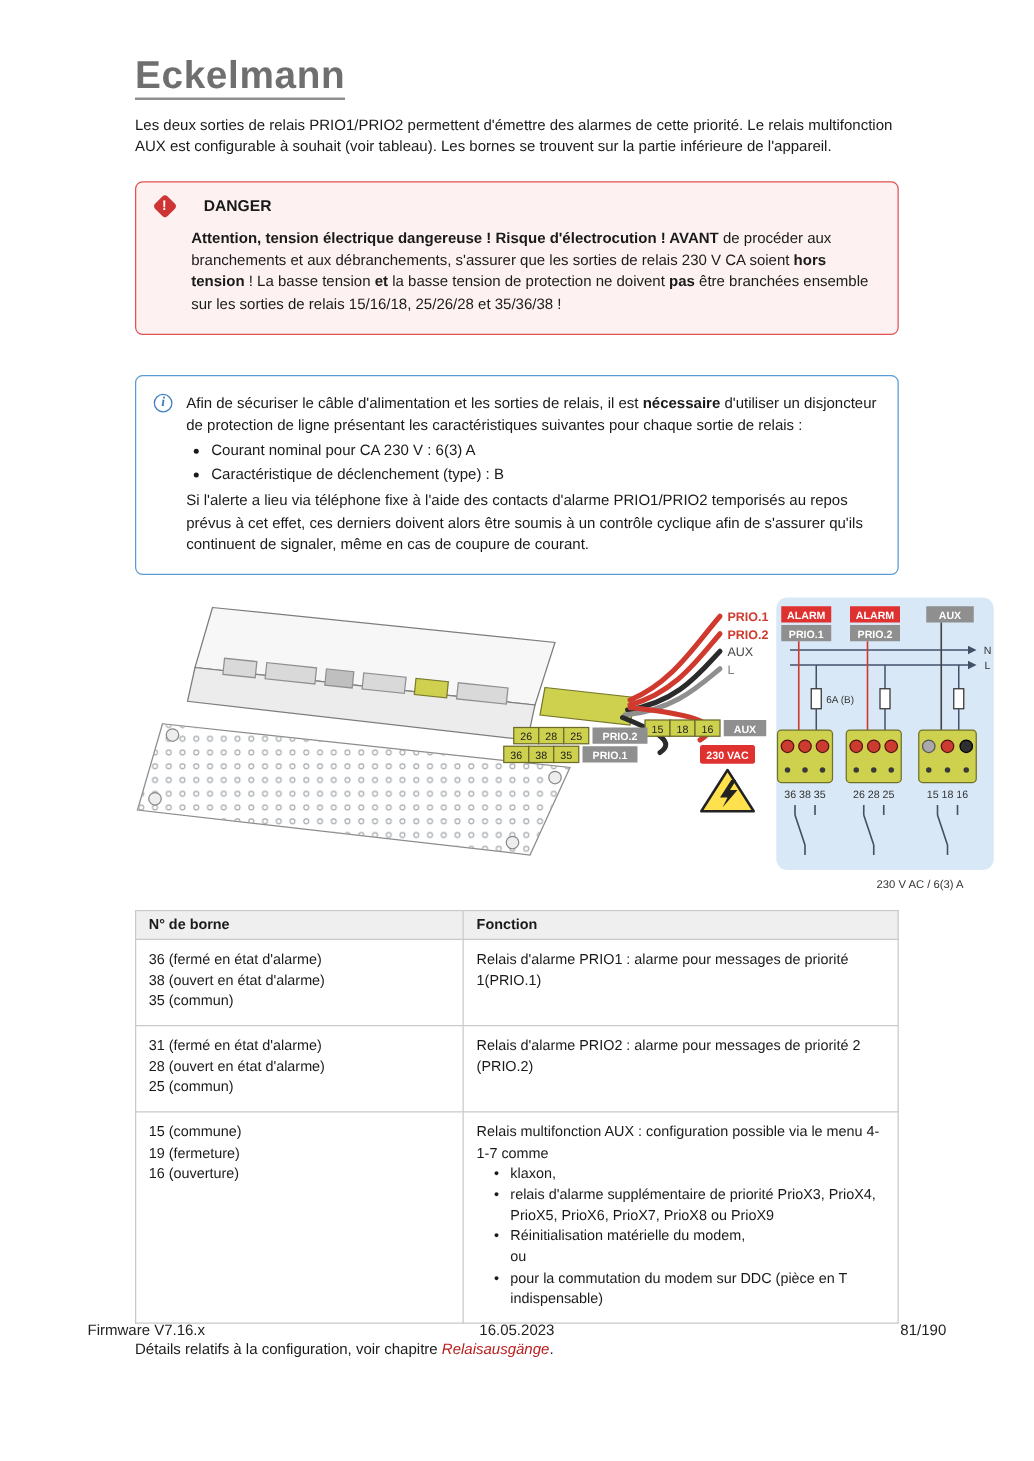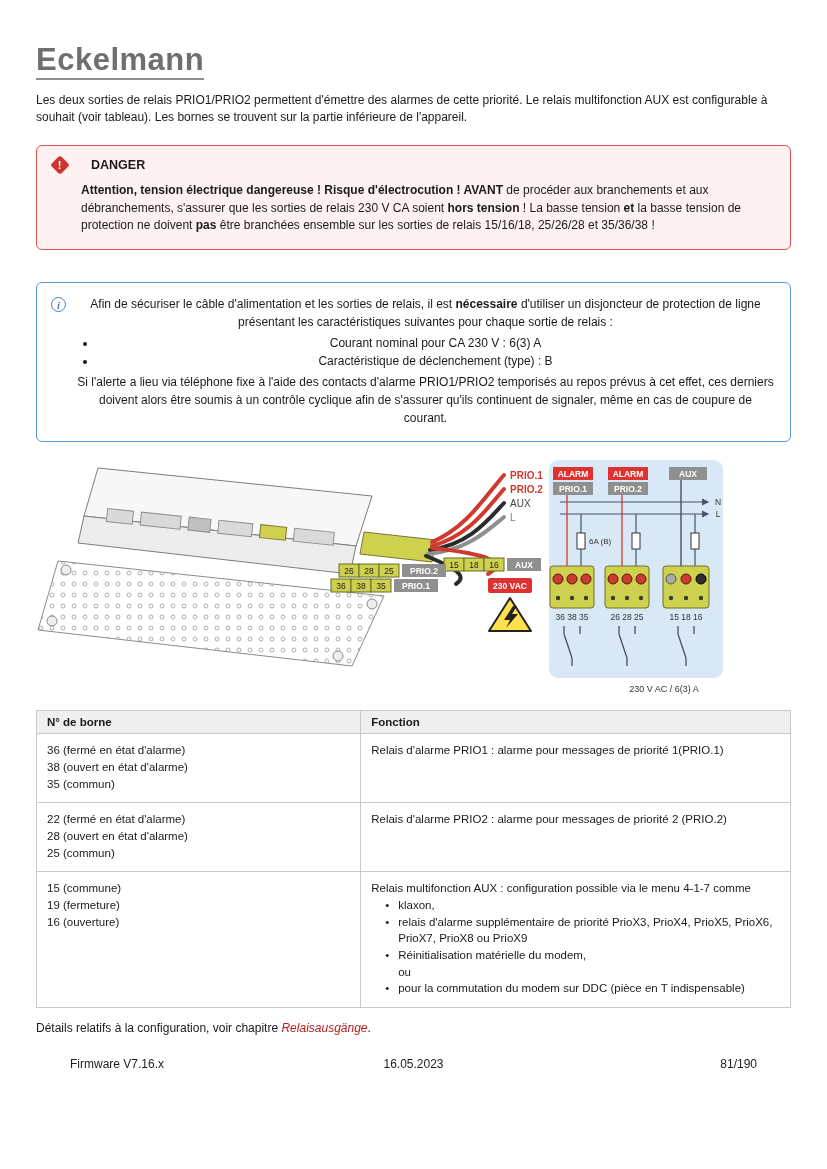--- a/index.html
+++ b/index.html
@@ -3,21 +3,21 @@
 <meta charset="utf-8">
 <style>
   * { box-sizing: border-box; margin: 0; padding: 0; }
   html,body { background:#ffffff; }
   body {
     width: 827px; height: 1169px;
     margin: 0 auto; position: relative;
     font-family: "Liberation Sans", sans-serif;
     color: #1a1a1a;
   }
-  .page { padding: 0 36px; }
+  .page { padding: 0 108px; }
 
   
   .logo { display: inline-block; margin-top: 44px; }
   .logo-text { font-size: 31px; font-weight: bold; color: #6f6f6f; letter-spacing: .5px; line-height: 1; }
   .logo-bar { height: 2px; background: #8f8f8f; margin-top: 3px; }
 
   
   h2.section-heading { margin-top: 52px; font-size: 13.5px; font-weight: bold; color:#111; }
   h2.section-heading .num { margin-right: 16px; }
   p.intro { margin-top: 12px; font-size: 12px; line-height: 1.45; }
@@ -36,21 +36,21 @@
 
   
   .info-box {
     margin-top: 32px; border: 1px solid #5b9bd5; border-radius: 6px;
     padding: 13px 16px 14px 14px; display: flex; gap: 11px;
   }
   .info-icon { flex: 0 0 auto; width: 15px; height: 15px; margin-top:1px;
     border: 1.5px solid #3f7fbf; color: #3f7fbf; border-radius: 50%;
     display:flex; align-items:center; justify-content:center;
     font-family: "Liberation Serif", serif; font-style: italic; font-weight: bold; font-size: 11px; }
-  .info-content { font-size: 12px; line-height: 1.48; text-align: center; }
+  .info-content { font-size: 12px; line-height: 1.48; }
   ul.info-bullets { margin: 3px 0 3px 20px; }
   ul.info-bullets li { margin: 1px 0; }
   .info-p2 { margin-top: 2px; }
 
   
   .diagram { margin-top: 16px; }
   .diagram svg { display:block; }
 
   
   table.borne-table { margin-top: 12px; width: 100%; border-collapse: collapse; font-size: 11.5px; }
@@ -271,21 +271,21 @@
       <tr>
         <td>
           <div>36 (fermé en état d'alarme)</div>
           <div>38 (ouvert en état d'alarme)</div>
           <div>35 (commun)</div>
         </td>
         <td>Relais d'alarme PRIO1 : alarme pour messages de priorité 1(PRIO.1)</td>
       </tr>
       <tr>
         <td>
-          <div>22 (fermé en état d'alarme)</div>
+          <div>31 (fermé en état d'alarme)</div>
           <div>28 (ouvert en état d'alarme)</div>
           <div>25 (commun)</div>
         </td>
         <td>Relais d'alarme PRIO2 : alarme pour messages de priorité 2 (PRIO.2)</td>
       </tr>
       <tr>
         <td>
           <div>15 (commune)</div>
           <div>19 (fermeture)</div>
           <div>16 (ouverture)</div>

